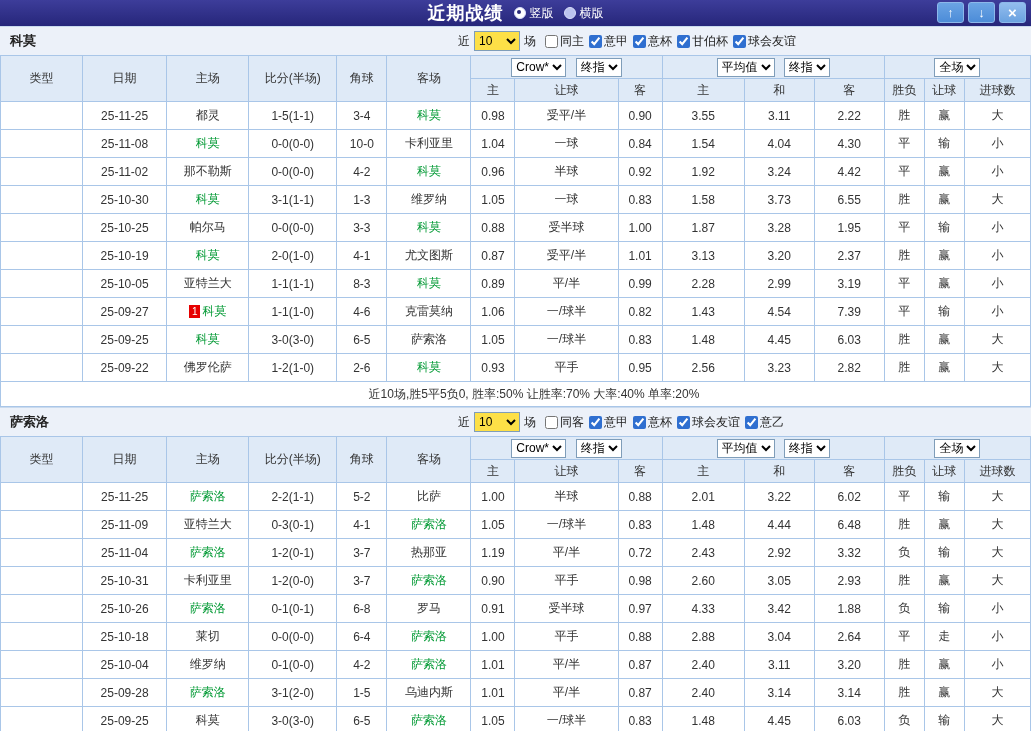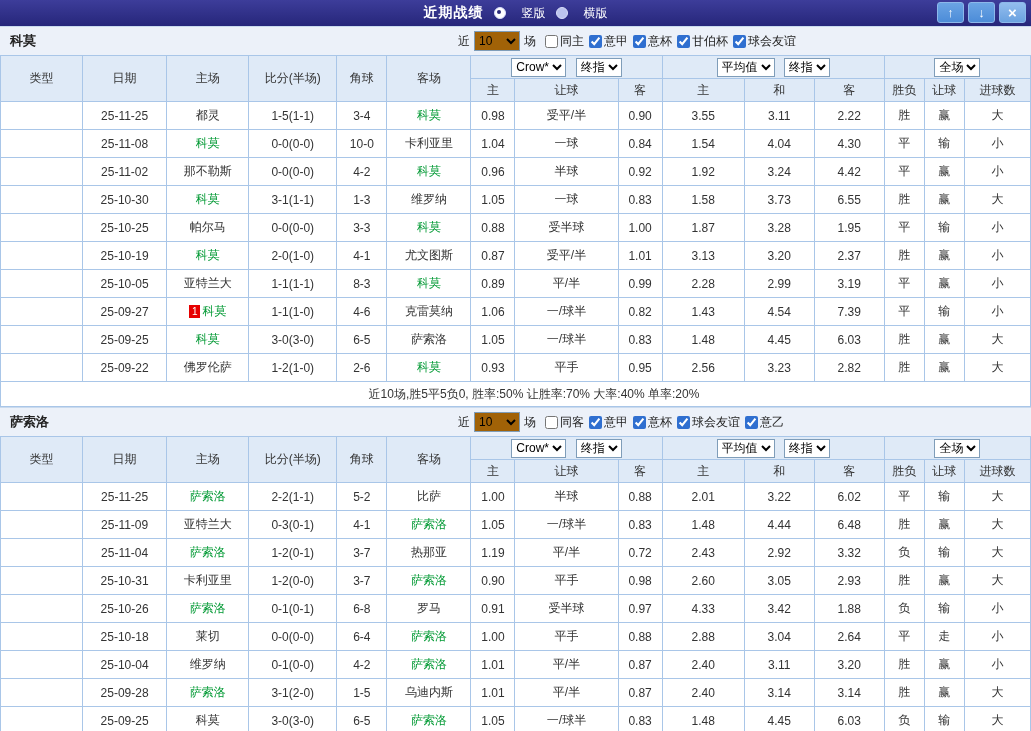--- a/index.html
+++ b/index.html
@@ -3,36 +3,36 @@
 <meta charset="utf-8">
 <style>
   html,body{margin:0;padding:0;}
   body{width:1031px;background:#fff;font-family:"Liberation Sans","DejaVu Sans",sans-serif;}
   .app{width:1031px;}
 
   
   .titlebar{height:26px;background:linear-gradient(180deg,#3d3d9a 0%,#26267a 100%);
     position:relative;display:flex;align-items:center;justify-content:center;color:#fff;}
   .title-group{display:flex;align-items:center;gap:10px;}
-  .title{font-size:14px;font-weight:bold;letter-spacing:1px;}
-  .radio-opt{display:flex;align-items:center;gap:16px;font-size:12px;cursor:pointer;}
+  .title{font-size:18px;font-weight:bold;letter-spacing:1px;}
+  .radio-opt{display:flex;align-items:center;gap:4px;font-size:12px;cursor:pointer;}
   .radio{width:10px;height:10px;border:1px solid #d9defa;border-radius:50%;background:#bcc4ee;display:inline-block;position:relative;}
   .radio.sel{background:#fff;}
   .radio.sel::after{content:"";position:absolute;left:2px;top:2px;width:4px;height:4px;border-radius:50%;background:#2a2a7a;}
   .tb-buttons{position:absolute;right:5px;top:2px;display:flex;gap:4px;}
   .tb-btn{width:27px;height:21px;border:1px solid #8cb8ea;border-radius:3px;
     background:linear-gradient(#6ba4e4,#4c8cd8);color:#fff;font-size:13px;line-height:18px;
     text-align:center;cursor:pointer;padding:0;font-family:inherit;}
   .tb-btn.close{background:linear-gradient(#93bdee,#6aa2e0);font-size:15px;font-weight:bold;}
 
   
   .section-header{height:28px;background:#ecf1f9;position:relative;display:flex;align-items:center;border-top:1px solid #c9daee;}
   .team-name{font-size:13px;font-weight:bold;color:#222;margin-left:10px;}
   .filters{position:absolute;left:458px;display:flex;align-items:center;gap:4px;font-size:12px;color:#222;white-space:nowrap;}
-  .count-sel{width:46px;height:20px;font-size:12px;border:1px solid #7f9db9;background:#a16207;}
+  .count-sel{width:46px;height:20px;font-size:12px;border:1px solid #7f9db9;background:#fde047;}
   .cb-group{display:flex;align-items:center;}
   .cb{display:flex;align-items:center;margin-left:5px;cursor:pointer;}
   .cb input{width:13px;height:13px;accent-color:#2f6fd0;margin:0 2px 0 0;}
 
   
   table.grid{width:100%;border-collapse:collapse;table-layout:fixed;}
   .grid th,.grid td{border:1px solid #a9c6e8;text-align:center;font-size:12px;color:#333;
     overflow:hidden;white-space:nowrap;}
   .grid thead th{background:#dfeaf7;font-weight:normal;height:20px;}
   .selcell select{height:19px;font-size:12px;border:1px solid #7f9db9;background:#fff;margin:0 3px;}

